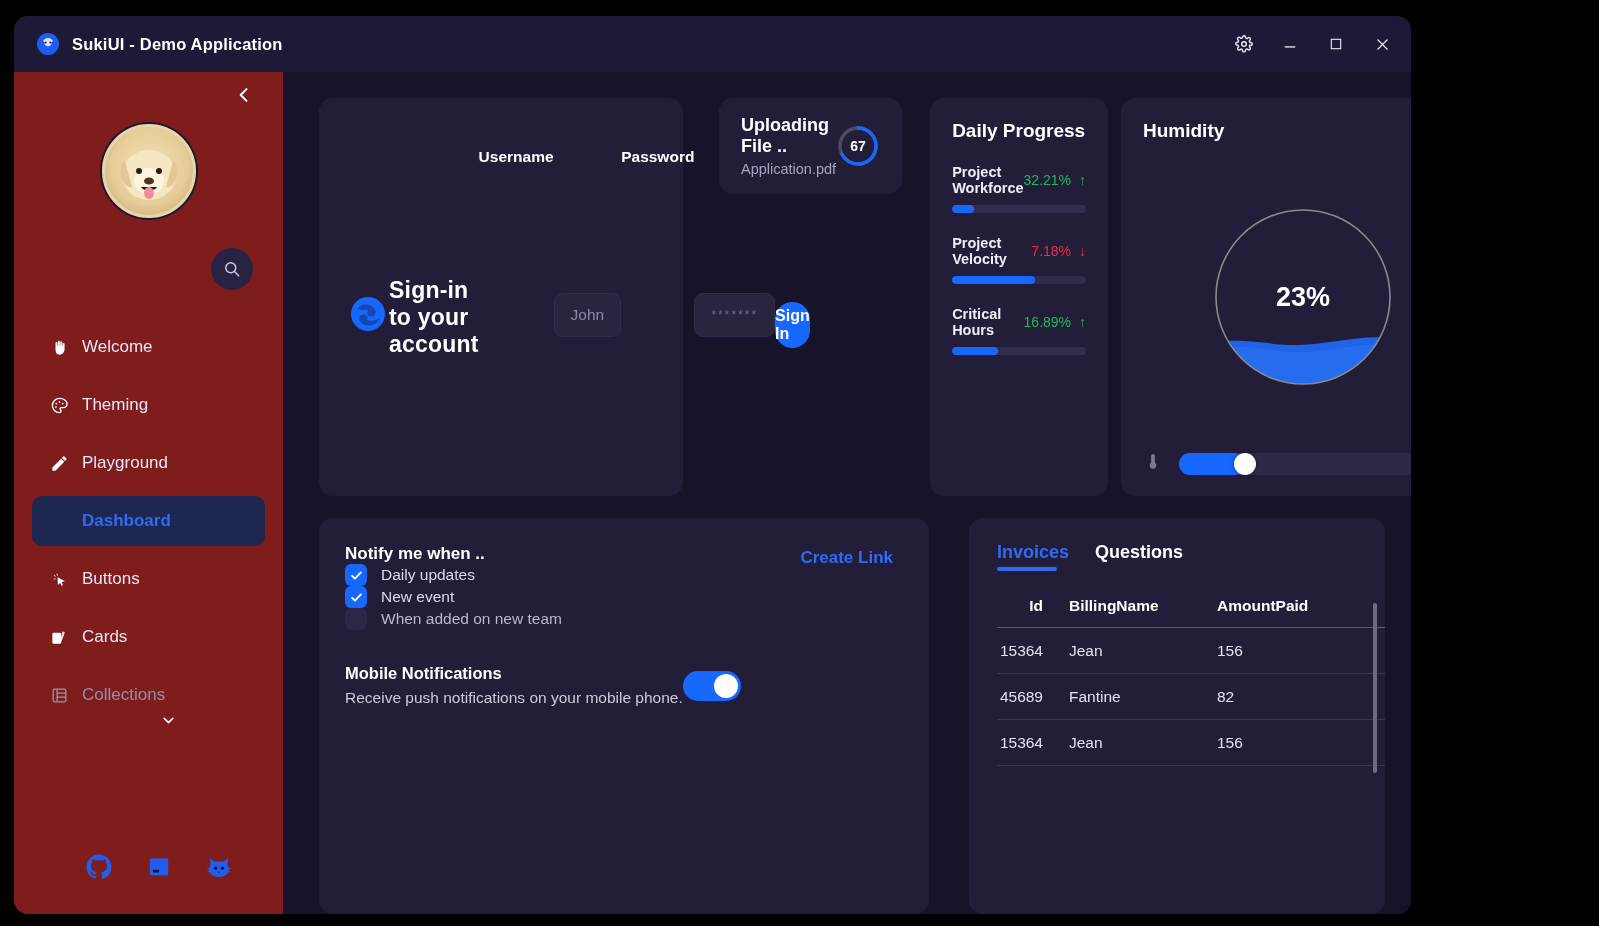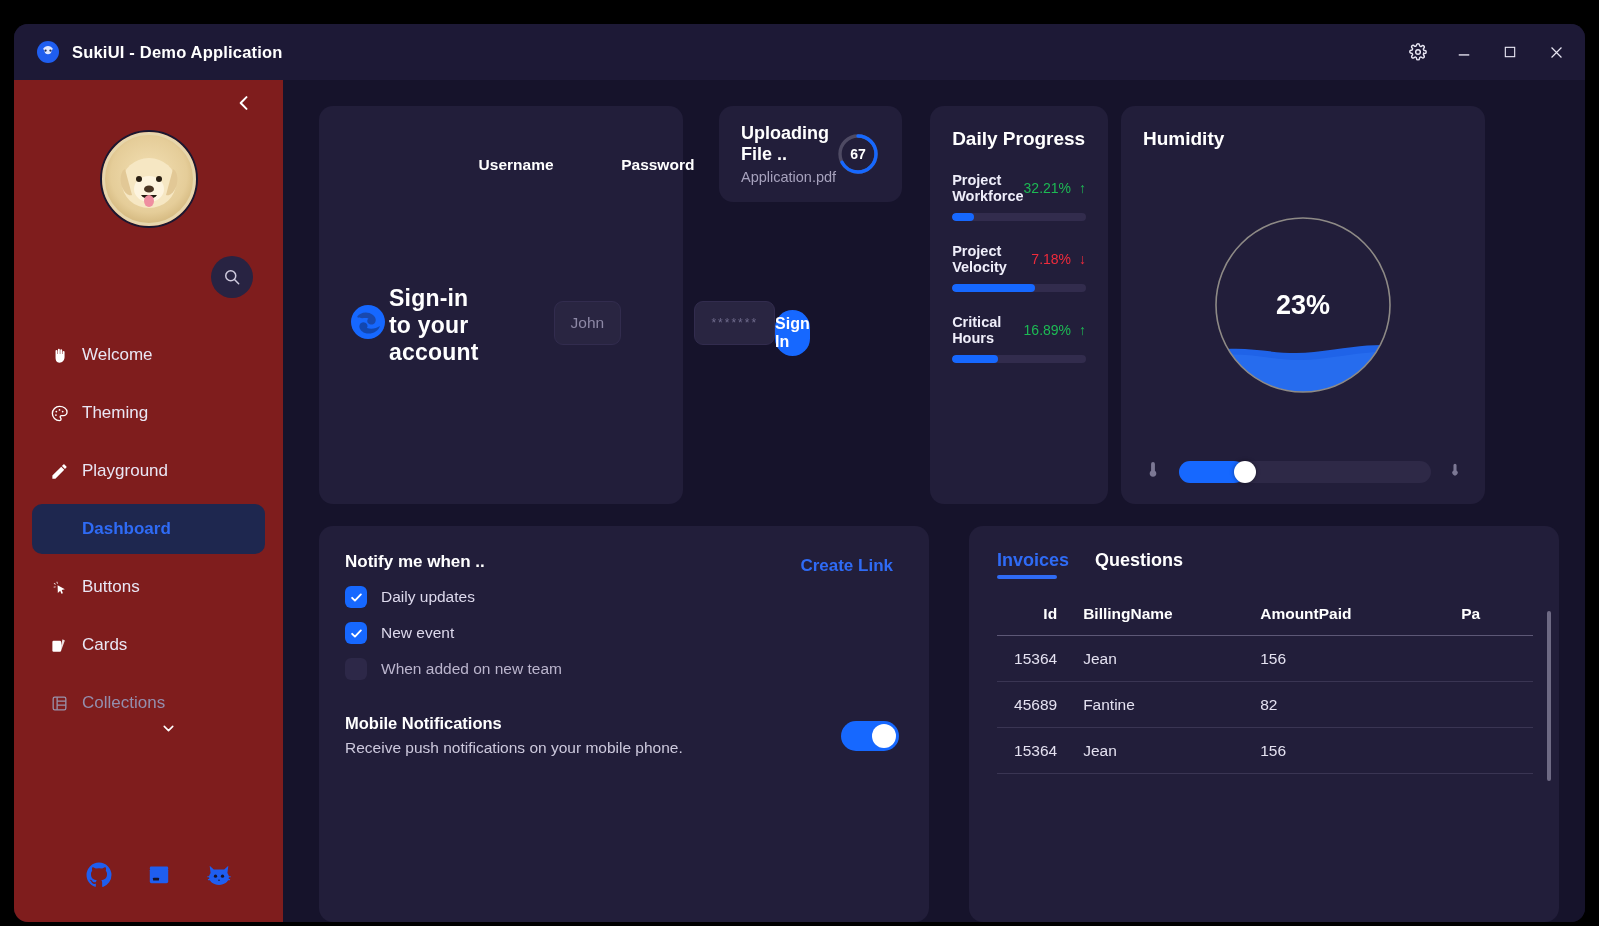--- a/index.html
+++ b/index.html
@@ -4,22 +4,22 @@
 <style>
   * { box-sizing: border-box; margin: 0; padding: 0; }
   html, body {
     width: 1599px; height: 926px;
     background: #000000;
     font-family: "Liberation Sans", sans-serif;
     overflow: hidden;
   }
   .window {
     position: absolute;
-    left: 14px; top: 24px;
-    width: 1571px; height: 898px;
+    left: 14px; top: 16px;
+    width: 1397px; height: 898px;
     background: #16132b;
     border-radius: 14px;
     overflow: hidden;
     display: flex;
     flex-direction: column;
   }
 
   
   .titlebar {
     height: 56px;
@@ -191,30 +191,30 @@
     width: 22px; height: 22px; border-radius: 50%; background:#fff;
     box-shadow: 0 0 4px rgba(0,0,0,.4);
   }
 
   
   .row-bottom { display:flex; gap: 40px; flex: 1 1 auto; min-height:0; }
   .notify-card { width: 610px; flex:none; padding: 26px 30px 0 26px; }
   .notify-head { display:flex; align-items:flex-start; justify-content:space-between; }
   .notify-title { color:#fff; font-size: 17px; font-weight: bold; }
   .create-link { color:#2f6bf5; font-size: 17px; font-weight: bold; padding: 4px 6px; }
-  .check-row { display:flex; align-items:center; gap: 14px; margin-top: 14px; }
+  .check-row { display:flex; align-items:center; gap: 14px; }
   .checkbox {
     width: 22px; height: 22px; border-radius: 6px; flex:none;
     display:flex; align-items:center; justify-content:center;
     background: #2d2848;
   }
   .checkbox.checked { background:#1668ff; }
   .check-label { color:#ddd9ec; font-size: 15.5px; }
   .check-label.off { color:#bbb5cd; }
-  .mobile-block { margin-top: 34px; display:flex; align-items:center; justify-content:space-between; }
+  .mobile-block { margin-top: 34px; display:flex; align-items:center; justify-content:flex-start; }
   .mobile-title { color:#fff; font-size: 16.5px; font-weight:bold; }
   .mobile-sub { color:#cdc9dd; font-size: 15.5px; margin-top: 6px; }
   .toggle { width: 58px; height: 30px; border-radius: 15px; background:#1668ff; position:relative; flex:none; }
   .toggle-knob { position:absolute; right: 3px; top: 3px; width: 24px; height: 24px; border-radius:50%; background:#fff; }
 
   
   .invoices-card { flex: 1 1 auto; min-width:0; padding: 24px 0 0 28px; position:relative; overflow:hidden; }
   .tabs { display:flex; gap: 26px; align-items:flex-start; }
   .tab { color:#ffffff; font-size: 18px; font-weight:bold; padding-bottom: 8px; position:relative; }
   .tab.active { color:#2f6bf5; }

